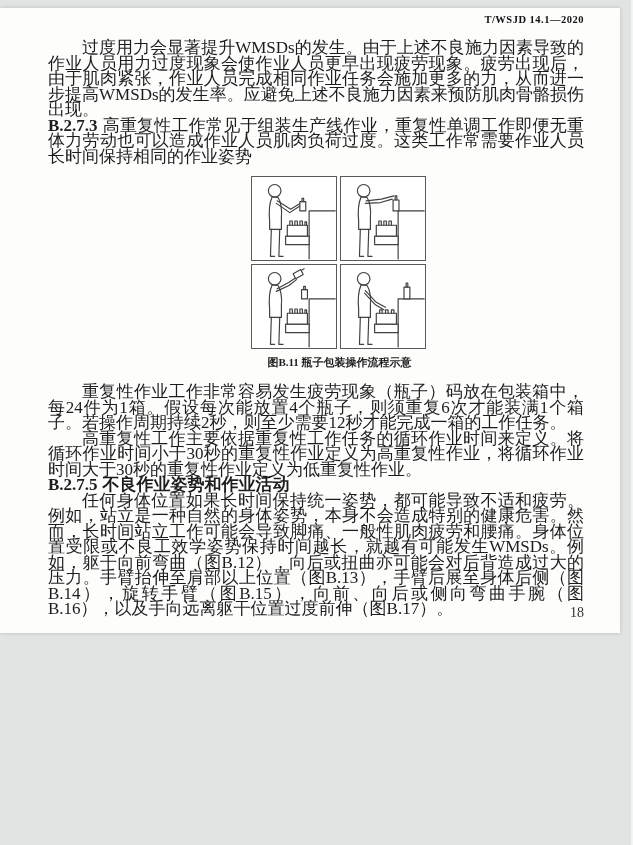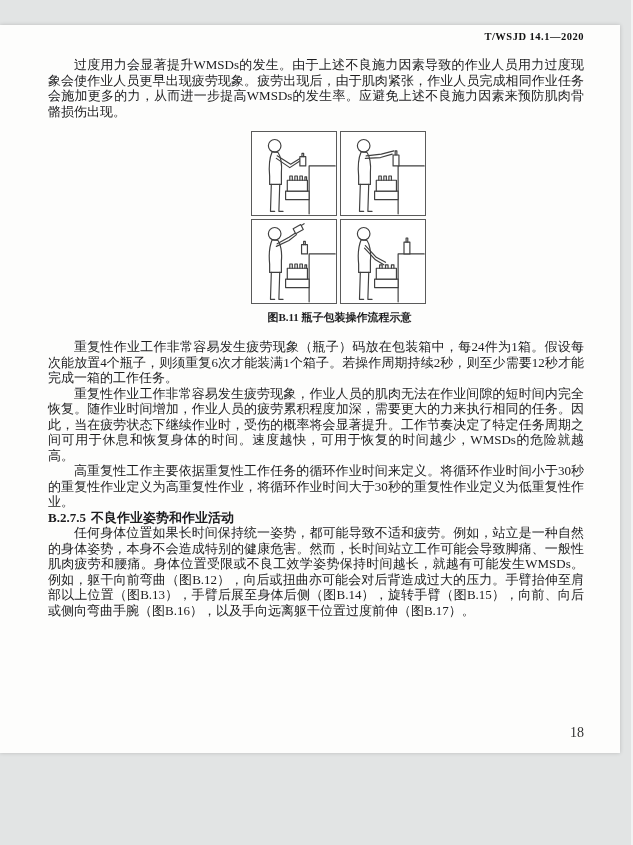--- a/index.html
+++ b/index.html
@@ -8,42 +8,42 @@
     background:#d9dbdb;
   }
   .canvas{
     position:relative;
     width:633px;height:845px;
     background:#e2e4e4;
     overflow:hidden;
   }
   .page{
     position:absolute;
-    left:0;top:25px;
-    width:620px;height:728px;
+    left:0;top:8px;
+    width:620px;height:625px;
     background:#fdfdfc;
     box-shadow:0 0 4px rgba(0,0,0,.18);
     text-decoration:underline;
   }
   .content{
     position:absolute;
     left:48px;right:36px;top:0;
     color:#1c1c1e;
   }
   .doc-code{
     text-align:right;
     font-weight:bold;
     font-size:10.5px;
     letter-spacing:.5px;
     margin-top:6px;
     color:#111;
   }
   p.para{
     margin:0;
-    font-size:13px;
+    font-size:17px;
     line-height:15.5px;
     text-align:justify;
   }
   p.first{margin-top:15px;}
   .indent{text-indent:2em;}
   .clause-label{font-weight:bold;margin-right:5px;}
   .heading{
     margin:13px 0 11px 0;
     font-size:11.5px;
     line-height:15.5px;
@@ -90,20 +90,21 @@
 <body>
 
 <div class="canvas">
   <div class="page">
     <div class="content">
 
       <div class="doc-code">T/WSJD 14.1—2020</div>
 
       <p class="para indent first">过度用力会显著提升WMSDs的发生。由于上述不良施力因素导致的作业人员用力过度现象会使作业人员更早出现疲劳现象。疲劳出现后，由于肌肉紧张，作业人员完成相同作业任务会施加更多的力，从而进一步提高WMSDs的发生率。应避免上述不良施力因素来预防肌肉骨骼损伤出现。</p>
 
+      <p class="para"><span class="clause-label">B.2.7.3</span><span>高重复性工作常见于组装生产线作业，重复性单调工作即便无重体力劳动也可以造成作业人员肌肉负荷过度。这类工作常需要作业人员长时间保持相同的作业姿势</span></p>
 
 
       <div class="figure">
         <div class="fig-grid">
 
           <div class="panel">
             <svg viewBox="0 0 100 98">
               <g fill="none" stroke="#404040" stroke-width="1.4" stroke-linejoin="round" stroke-linecap="round">
                 <path d="M68,97 L68,40 L99,40"></path>
                 <rect x="40" y="70" width="28" height="10" fill="#fff"></rect>
@@ -175,21 +176,20 @@
               </g>
             </svg>
           </div>
 
         </div>
         <div class="caption">图B.11 瓶子包装操作流程示意</div>
       </div>
 
       <p class="para indent">重复性作业工作非常容易发生疲劳现象（瓶子）码放在包装箱中，每24件为1箱。假设每次能放置4个瓶子，则须重复6次才能装满1个箱子。若操作周期持续2秒，则至少需要12秒才能完成一箱的工作任务。</p>
 
-      <p class="para indent">重复性作业工作非常容易发生疲劳现象，作业人员的肌肉无法在作业间隙的短时间内完全恢复。随作业时间增加，作业人员的疲劳累积程度加深，需要更大的力来执行相同的任务。因此，当在疲劳状态下继续作业时，受伤的概率将会显著提升。工作节奏决定了特定任务周期之间可用于休息和恢复身体的时间。速度越快，可用于恢复的时间越少，WMSDs的危险就越高。</p>
 
       <p class="para indent">高重复性工作主要依据重复性工作任务的循环作业时间来定义。将循环作业时间小于30秒的重复性作业定义为高重复性作业，将循环作业时间大于30秒的重复性作业定义为低重复性作业。</p>
 
 
       <p class="para heading"><span class="clause-label">B.2.7.5</span><span>不良作业姿势和作业活动</span></p>
 
       <p class="para indent">任何身体位置如果长时间保持统一姿势，都可能导致不适和疲劳。例如，站立是一种自然的身体姿势，本身不会造成特别的健康危害。然而，长时间站立工作可能会导致脚痛、一般性肌肉疲劳和腰痛。身体位置受限或不良工效学姿势保持时间越长，就越有可能发生WMSDs。例如，躯干向前弯曲（图B.12），向后或扭曲亦可能会对后背造成过大的压力。手臂抬伸至肩部以上位置（图B.13），手臂后展至身体后侧（图B.14），旋转手臂（图B.15），向前、向后或侧向弯曲手腕（图B.16），以及手向远离躯干位置过度前伸（图B.17）。</p>
 
     </div>
 

